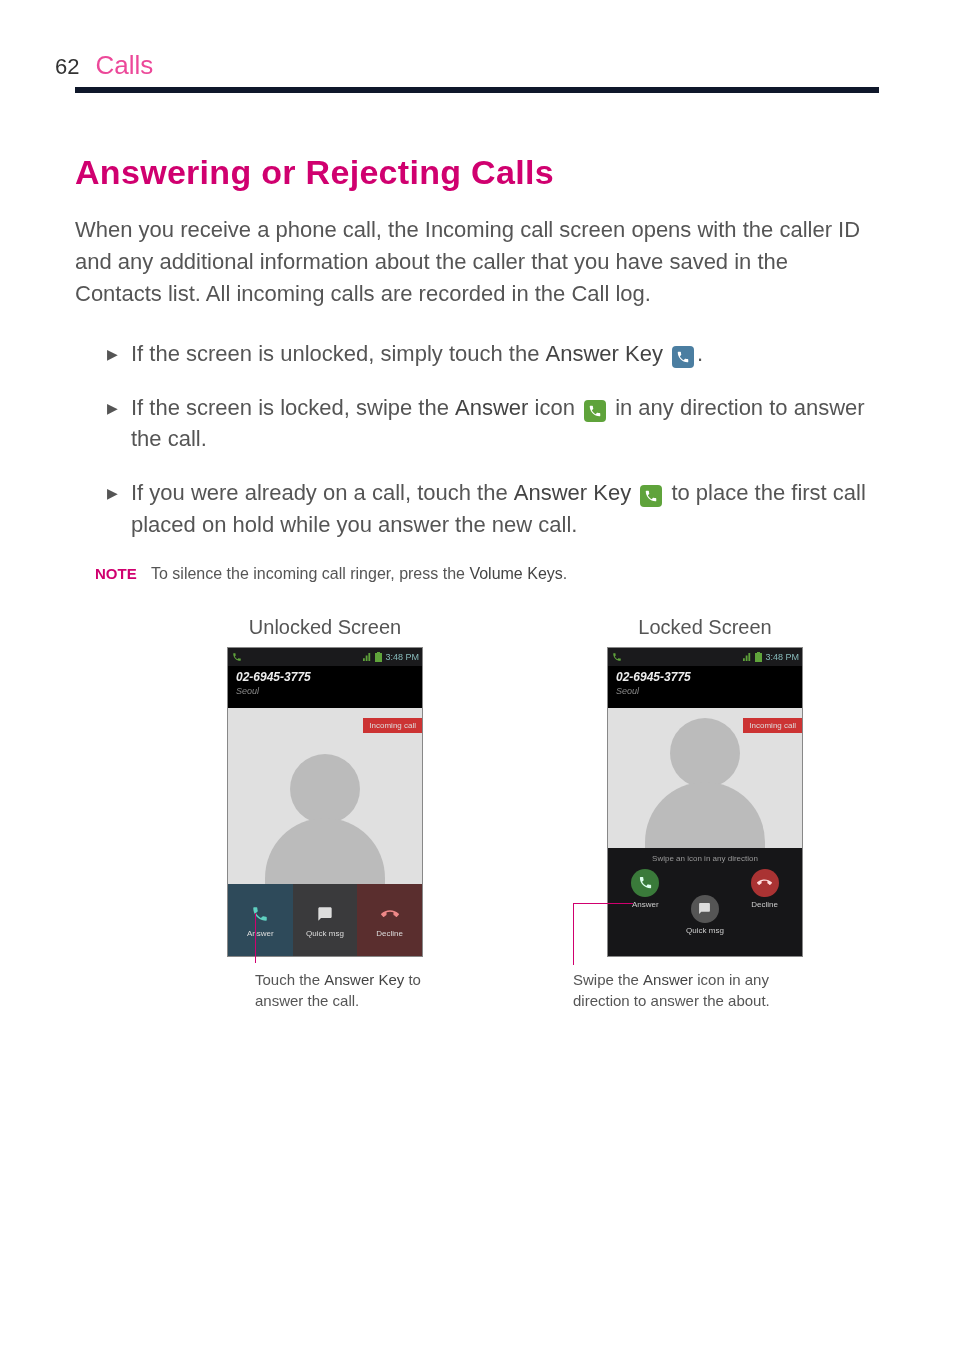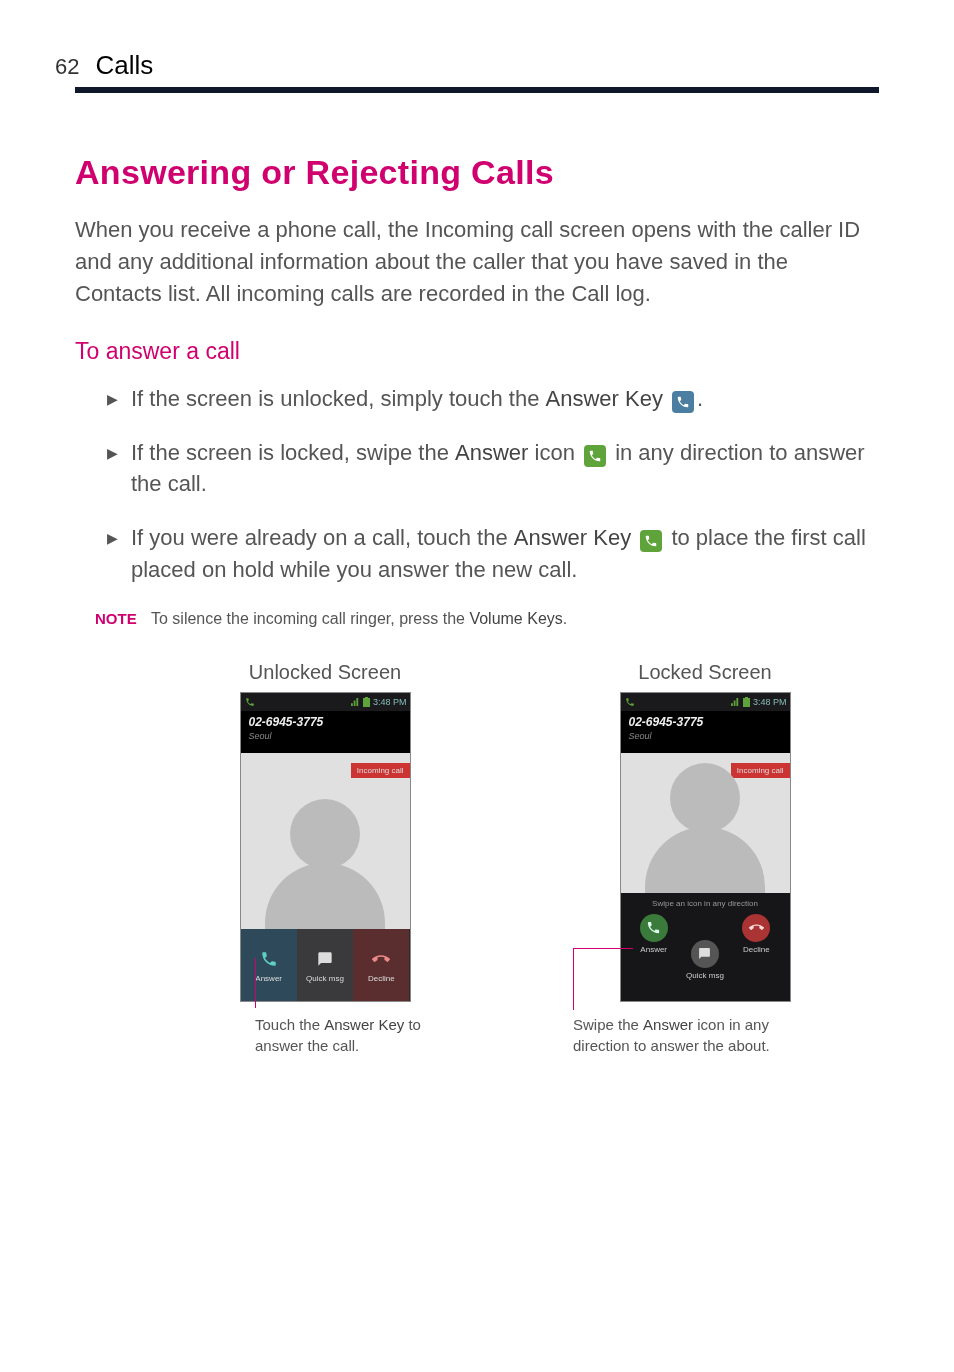--- a/index.html
+++ b/index.html
@@ -1,37 +1,37 @@
 <!DOCTYPE html>
 <html><head>
 <meta charset="utf-8">
 <style>
   * { box-sizing: border-box; margin: 0; padding: 0; }
   html, body { width: 954px; height: 1372px; background: #fff; font-family: Arial, Helvetica, sans-serif; color: #555; }
   .page { padding: 50px 75px 0 75px; position: relative; }
   .header-row { display: flex; align-items: baseline; border-bottom: 6px solid #0f172a; padding-bottom: 6px; margin-bottom: 60px; }
   .page-num { font-size: 22px; font-weight: 400; color: #333; margin-right: 16px; margin-left: -20px; }
-  .section { font-size: 26px; font-weight: 400; color: #000000; }
+  .section { font-size: 26px; font-weight: 400; color: #ec4899; }
   h1.heading { font-size: 34px; font-weight: 600; color: #d0006f; margin-bottom: 22px; letter-spacing: 0.3px; }
   p.body { font-size: 22px; font-weight: 300; color: #555; line-height: 1.45; margin-bottom: 28px; }
   h2.subheading { font-size: 23px; font-weight: 400; color: #d0006f; margin-bottom: 18px; }
   .bullet-list { padding-left: 32px; }
   .bullet { display: flex; margin-bottom: 22px; font-size: 22px; font-weight: 300; line-height: 1.45; color: #555; }
   .bullet .arrow { flex: 0 0 18px; margin-right: 6px; color: #555; font-size: 14px; margin-top: 6px; }
   .bullet .txt { flex: 1; }
   .medium { font-weight: 400; color: #444; }
   .icon-box { display: inline-flex; align-items: center; justify-content: center; width: 22px; height: 22px; border-radius: 4px; vertical-align: -3px; margin: 0 3px; }
   .icon-box.blue { background: #4b7ea1; }
   .icon-box.green { background: #5fa33b; }
   .note-row { display: flex; font-size: 16px; color: #555; line-height: 1.4; margin: 6px 0 30px 20px; }
   .note-label { color: #d0006f; font-weight: 600; flex: 0 0 56px; font-size: 15px; }
   .screens { display: flex; gap: 120px; margin-left: 120px; margin-top: 18px; }
   .screen-col { width: 260px; }
   .screen-title { text-align: center; font-size: 20px; color: #555; margin-bottom: 8px; font-weight: 300; }
-  .phone { width: 171px; height: 310px; background: #2a2a2c; border: 1px solid #888; margin: 0 auto; position: relative; overflow: hidden; }
+  .phone { width: 196px; height: 310px; background: #2a2a2c; border: 1px solid #888; margin: 0 auto; position: relative; overflow: hidden; }
   .statusbar { height: 18px; background: #1a1a1c; display: flex; align-items: center; justify-content: space-between; padding: 0 3px; font-size: 9px; color: #8bb; }
   .statusbar .left-ic { width: 12px; height: 12px; display: flex; align-items: center; justify-content: center; }
   .statusbar .right { display: flex; align-items: center; gap: 3px; }
   .caller-bar { height: 42px; background: #000000; color: #fff; padding: 4px 8px; font-style: italic; }
   .caller-num { font-size: 12px; color: #eee; font-weight: 600; }
   .caller-loc { font-size: 9px; color: #888; margin-top: 2px; }
   .incoming-flag { position: absolute; right: 0; top: 70px; background: #c33; color: #ddd; font-size: 8px; padding: 3px 6px; }
   .avatar-area { height: 176px; background: #e0e0e0; display: flex; align-items: flex-end; justify-content: center; overflow: hidden; }
   .avatar-shape { width: 130px; height: 140px; position: relative; margin-bottom: -10px; }
   .avatar-shape::before { content: ""; position: absolute; top: 0; left: 50%; transform: translateX(-50%); width: 70px; height: 70px; border-radius: 50%; background: #bbb; }
@@ -63,21 +63,20 @@
 
   <div class="header-row">
     <span class="page-num">62</span>
     <span class="section">Calls</span>
   </div>
 
   <h1 class="heading">Answering or Rejecting Calls</h1>
 
   <p class="body">When you receive a phone call, the Incoming call screen opens with the caller ID and any additional information about the caller that you have saved in the Contacts list. All incoming calls are recorded in the Call log.</p>
 
-  <h2 class="subheading">To answer a call</h2>
 
   <div class="bullet-list">
 
     <div class="bullet">
       <span class="arrow">▶</span>
       <span class="txt">
         <span>If the screen is unlocked, simply touch the </span><span class="medium">Answer Key</span>
         <span class="icon-box blue">
           <svg width="14" height="14" viewBox="0 0 24 24" fill="#fff">
               <path d="M6.6 10.8c1.4 2.8 3.8 5.2 6.6 6.6l2.2-2.2c.3-.3.7-.4 1-.2 1.2.4 2.4.6 3.6.6.6 0 1 .4 1 1V20c0 .6-.4 1-1 1C10.6 21 3 13.4 3 4c0-.6.4-1 1-1h3.4c.6 0 1 .4 1 1 0 1.2.2 2.4.6 3.6.1.3 0 .7-.2 1l-2.2 2.2z"></path>

